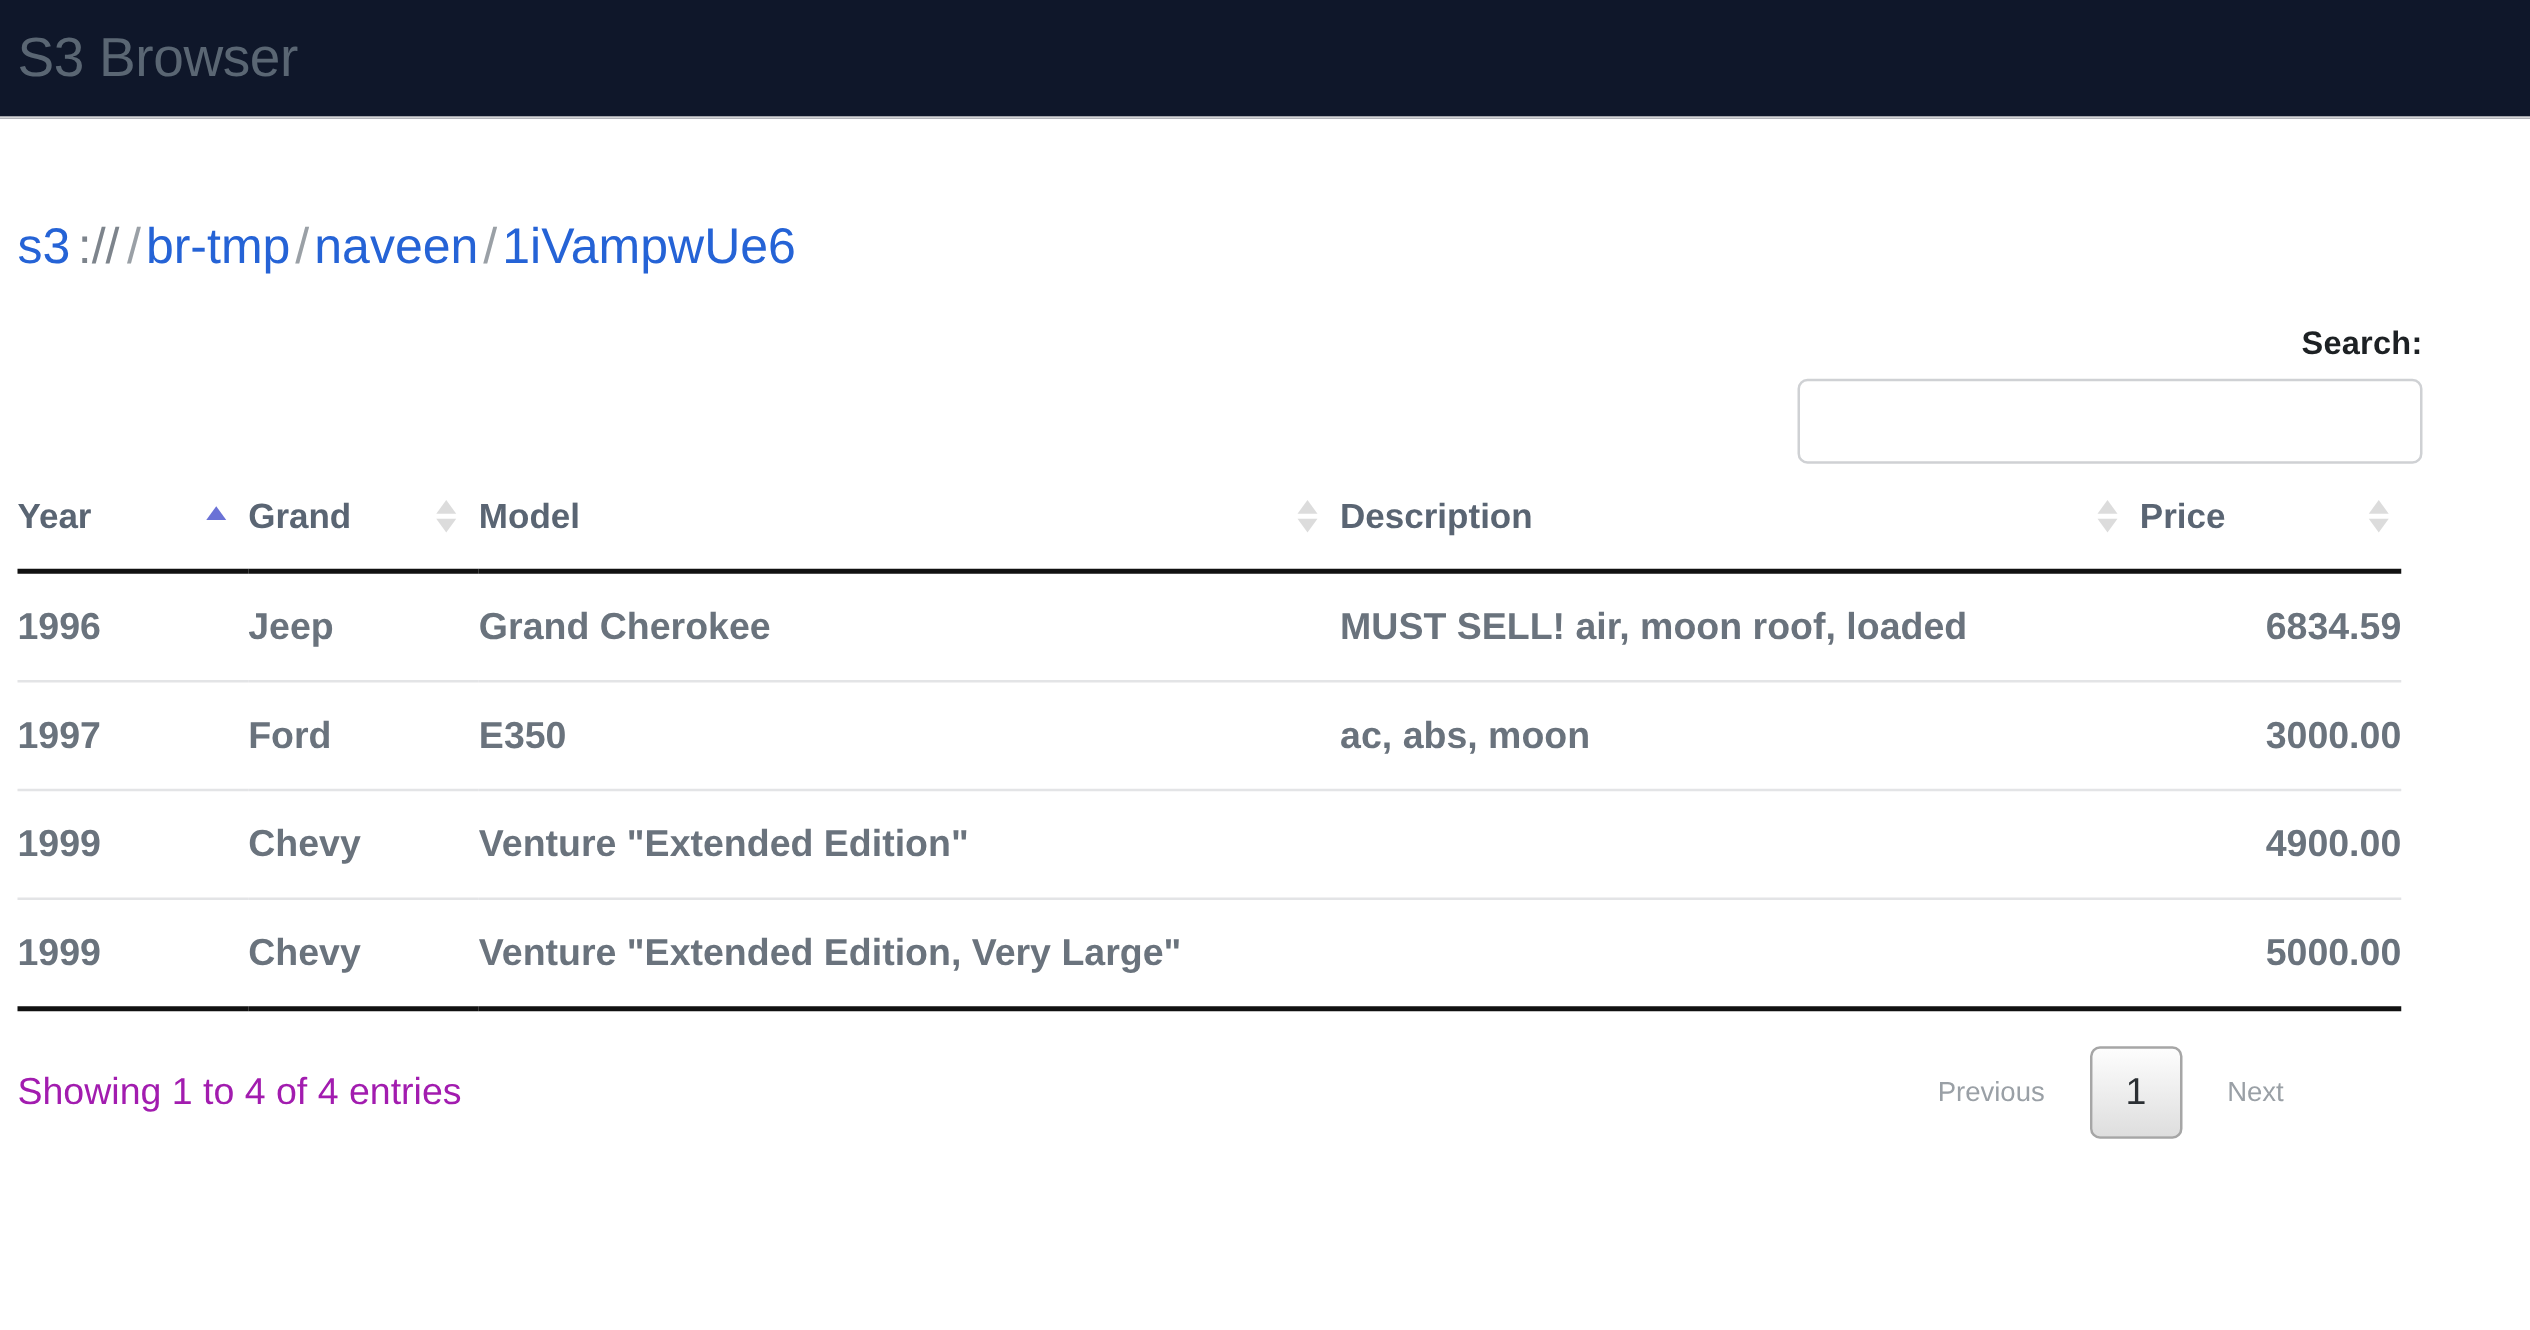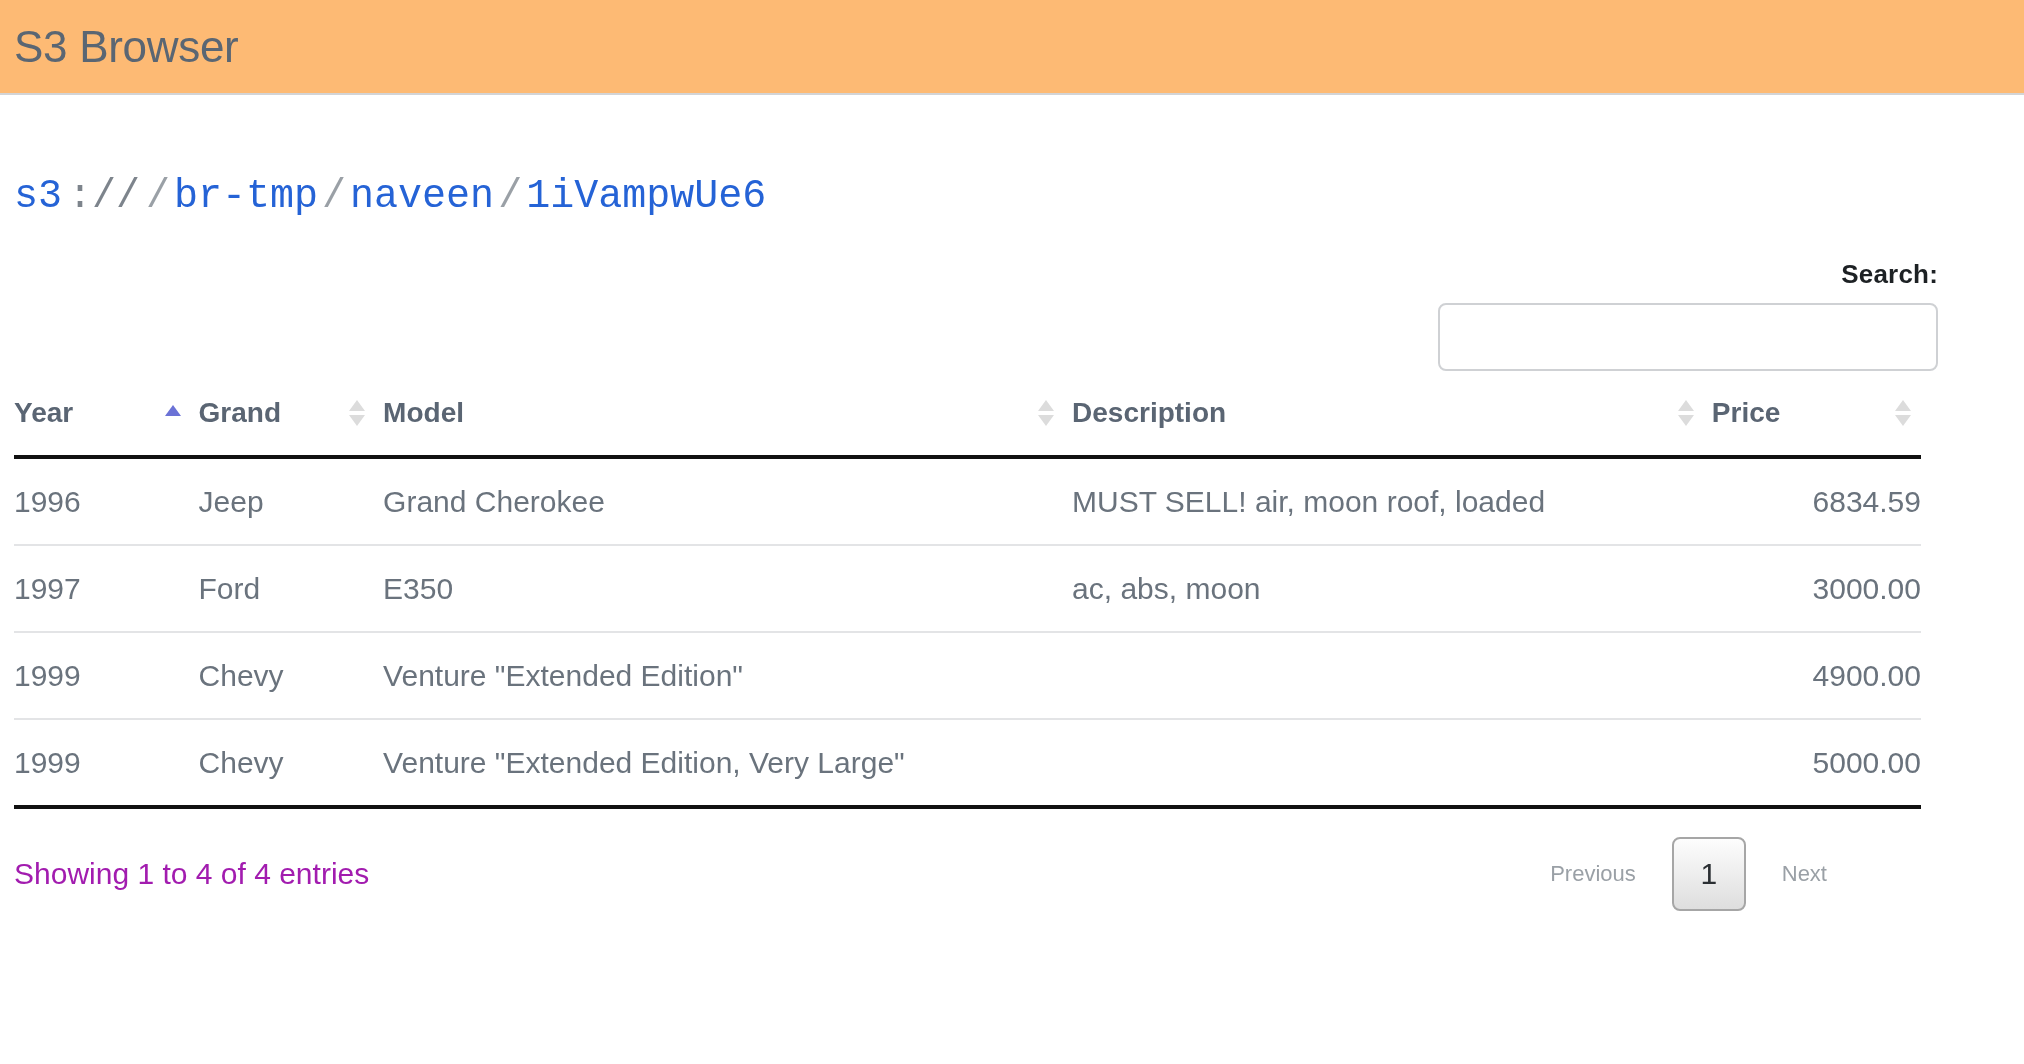--- a/index.html
+++ b/index.html
@@ -11,21 +11,21 @@
     width: 2024px;
     height: 1064px;
     font-family: "Liberation Sans", sans-serif;
     overflow: hidden;
     position: relative;
   }
 
   
   .navbar {
     height: 95px;
-    background: #fdba74;
+    background: #0f172a;
     border-bottom: 2px solid #d3d4d6;
     box-sizing: border-box;
     display: flex;
     align-items: center;
     padding-left: 14px;
   }
   .navbar-brand {
     font-size: 44px;
     font-weight: 300;
     color: #5a6673;
@@ -40,21 +40,20 @@
   }
 
   
   .breadcrumb {
     margin-top: 82px;
     font-size: 40px;
     font-weight: 400;
     color: #8a8f96;
     line-height: 1;
     white-space: nowrap;
-    font-family: Liberation Mono, monospace;
   }
   .breadcrumb a {
     color: #2563d6;
     text-decoration: none;
   }
   .breadcrumb .sep {
     color: #9aa0a6;
     padding: 0 4px;
   }
   .breadcrumb .scheme {
@@ -150,21 +149,21 @@
     bottom: 2px;
     border-top: 11px solid #dcdcdc;
   }
   .sort-icon.asc .up {
     border-bottom-color: #6b72d6;
     top: 7px;
   }
 
   table.dt tbody td {
     font-size: 30px;
-    font-weight: 400;
+    font-weight: 700;
     color: #6a737d;
     padding: 26px 0 25px 0;
     border-bottom: 2px solid #e3e4e6;
     white-space: nowrap;
     overflow: hidden;
     text-overflow: ellipsis;
   }
   table.dt tbody tr:last-child td {
     border-bottom: 4px solid #111111;
   }

